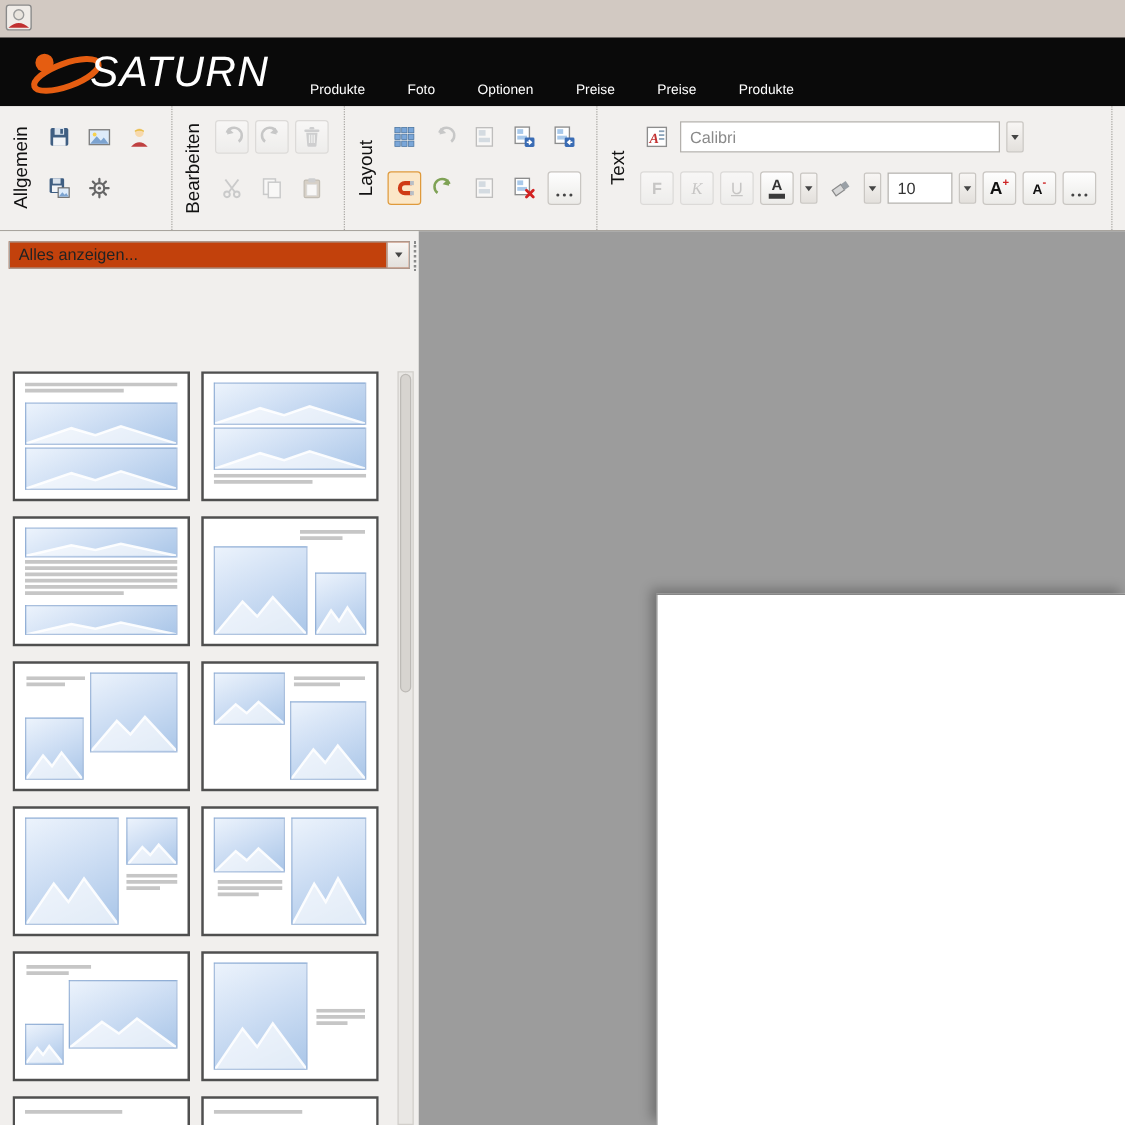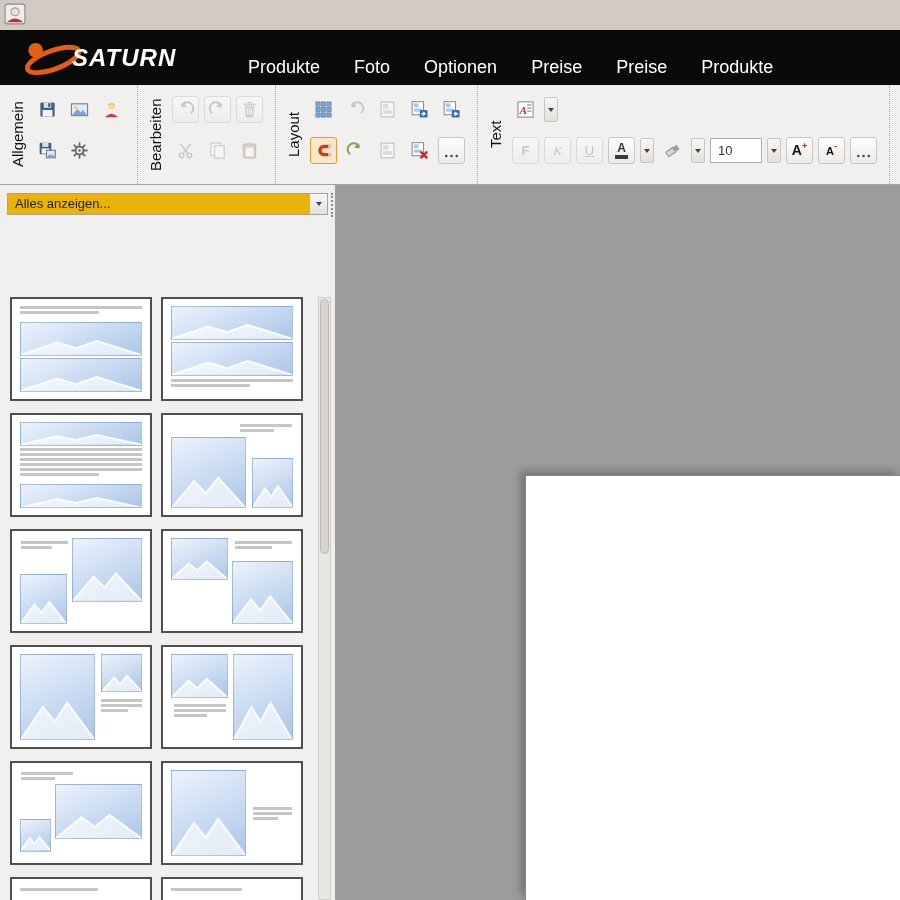--- a/index.html
+++ b/index.html
@@ -7,23 +7,23 @@
   #app{position:relative;width:900px;height:900px;overflow:hidden;background:#f1efed;}
 
   
   .titlebar{position:absolute;top:0;left:0;right:0;height:30px;background:#d2c9c2;border-bottom:1px solid #c2b9b1;}
   .app-icon{position:absolute;left:4px;top:3px;width:22px;height:22px;}
 
   
   .header{position:absolute;top:30px;left:0;right:0;height:55px;background:#0a0a0a;}
   .logo{position:absolute;left:22px;top:3px;height:50px;display:flex;align-items:center;}
   .logo-swirl{width:68px;height:48px;}
-  .brand{color:#fff;font-size:24px;font-weight:bold;font-style:italic;letter-spacing:1px;margin-left:-18px;}
+  .brand{color:#fff;font-size:34px;font-weight:normal;font-style:italic;letter-spacing:1px;margin-left:-18px;}
   .menu{position:absolute;left:248px;bottom:7px;display:flex;gap:34px;}
-  .menu-item{color:#fff;font-size:18px;cursor:default;}
+  .menu-item{color:#fff;font-size:11px;cursor:default;}
 
   
   .ribbon{position:absolute;top:85px;left:0;right:0;height:100px;background:#f2f0ee;border-bottom:1px solid #a8a49e;display:flex;box-sizing:border-box;}
   .rgroup{display:flex;padding:0 8px 0 6px;border-right:1px dotted #aaa7a3;}
   .rlabel{writing-mode:vertical-rl;transform:rotate(180deg);display:flex;align-items:center;justify-content:center;font-size:15px;color:#111;width:22px;}
   .rgrid{display:flex;flex-direction:column;gap:14px;padding:11px 4px 0 6px;}
   .rrow{display:flex;gap:5px;align-items:center;}
   .rbtn{width:27px;height:27px;display:flex;align-items:center;justify-content:center;border:1px solid transparent;border-radius:3px;box-sizing:border-box;}
   .rbtn.framed{border-color:#c9c6c2;background:linear-gradient(#fefefe,#ecebe8);}
   .rbtn.disabled{opacity:.5;filter:grayscale(55%);}
@@ -46,21 +46,21 @@
   .combo-text{flex:1;font-size:13px;color:#8a8a8a;padding-left:7px;}
   .combo-arrow{width:17px;height:100%;border-left:1px solid #b3b0ac;background:linear-gradient(#f8f6f4,#e3e0dc);display:flex;align-items:center;justify-content:center;}
   .size-combo{width:52px;}
   .size-combo .combo-text{color:#333;}
   .foto-group{flex:1;border-right:none;}
 
   
   .sidebar{position:absolute;top:185px;left:0;width:335px;bottom:0;background:#f1efed;}
   .sidebar-title{font-weight:bold;font-size:13px;color:#222;padding:12px 10px 10px;}
   .splitter{position:absolute;top:8px;right:2px;height:24px;border-left:2px dotted #8a8a8a;}
-  .filter{margin:8px 7px 0;height:22px;background:#eab308;border:1px solid #a5a29e;display:flex;box-sizing:border-box;}
+  .filter{margin:8px 7px 0;height:22px;background:#c2410c;border:1px solid #a5a29e;display:flex;box-sizing:border-box;}
   .filter .combo-text{font-size:13px;color:#222;line-height:20px;}
   .layout-list{position:absolute;top:112px;left:10px;bottom:0;width:293px;display:grid;grid-template-columns:repeat(2,142px);grid-auto-rows:104px;gap:12px 9px;overflow:hidden;}
   .thumb{border:2px solid #4f4f4f;background:#fff;padding:4px;box-sizing:border-box;}
   .thumb-inner{position:relative;width:100%;height:100%;}
   .ph{position:absolute;background:linear-gradient(155deg,#ecf3fc 0%,#cfdff4 45%,#aac6e8 100%);border:1px solid rgba(110,145,190,.45);box-sizing:border-box;overflow:hidden;}
   .ph svg{position:absolute;left:0;bottom:0;width:100%;height:62%;}
   .tx{position:absolute;overflow:hidden;}
   .txbar{height:3px;background:#c6c6c6;margin-bottom:2px;}
   .scrollbar{position:absolute;top:112px;right:4px;bottom:0;width:13px;background:#e9e7e4;border:1px solid #d2cfcb;box-sizing:border-box;}
   .scroll-thumb{position:absolute;top:1px;left:1px;right:1px;height:255px;background:#d7d4d0;border:1px solid #bdbab6;border-radius:6px;box-sizing:border-box;}
@@ -357,20 +357,23 @@
                   <rect x="1.6" y="1.6" width="12.8" height="12.8" fill="#fff" stroke="#8d8d8d" stroke-width="0.9"></rect>
                   <text x="3" y="12" font-size="9.5" font-style="italic" font-weight="bold" fill="#c23232" font-family="Liberation Serif, serif">A</text>
                   <g fill="#8aa2b8">
                     <rect x="9.4" y="3.6" width="3.6" height="1.2"></rect>
                     <rect x="9.4" y="6.2" width="3.6" height="1.2"></rect>
                     <rect x="9.4" y="8.8" width="3.6" height="1.2"></rect>
                   </g>
                 </svg>
               </span>
             </div>
+          <div class="combo font-combo">
+            <span class="combo-text">Calibri</span>
+          </div>
           <div class="arrow-btn">
               <span class="caret"></span>
             </div>
         </div>
         <div class="rrow">
           <div class="rbtn framed disabled">
               <span class="b-bold">F</span>
             </div>
           <div class="rbtn framed disabled">
               <span class="b-italic">K</span>

